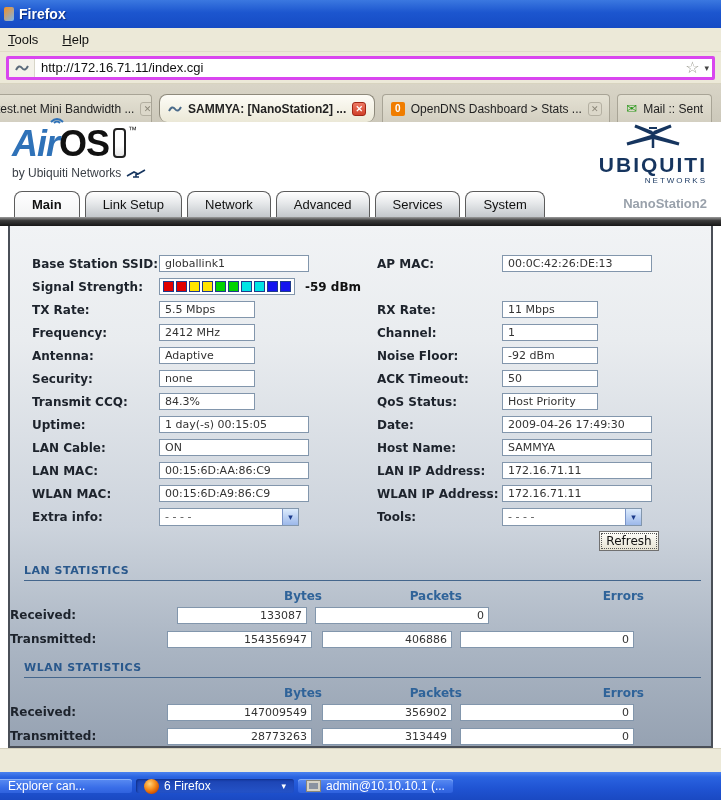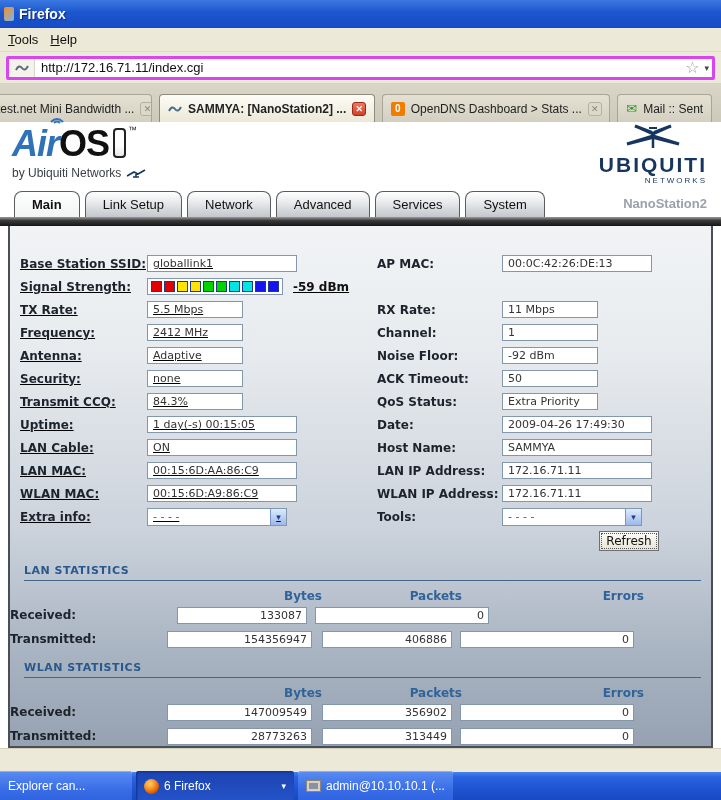--- a/index.html
+++ b/index.html
@@ -5,36 +5,36 @@
   * { box-sizing: border-box; margin: 0; padding: 0; }
   html,body { width: 721px; height: 800px; overflow: hidden; }
   body { font-family: "Liberation Sans", sans-serif; background: #fff; position: relative; }
 
   
   .titlebar { height: 28px; background: linear-gradient(180deg,#3b78e0 0%,#1c56cf 45%,#164bc4 100%);
     display: flex; align-items: center; padding-left: 4px; }
   .app-icon { width: 10px; height: 14px; background: linear-gradient(135deg,#f78f1e,#7ab6f0); border-radius: 2px; margin-right: 5px; }
   .titlebar .title { color: #fff; font-weight: bold; font-size: 14px; text-shadow: 1px 1px 1px #0a2a7a; }
 
-  .menubar { height: 24px; background: #ece9d8; border-bottom: 1px solid #e0dcc8; display: flex; align-items: center; padding-left: 8px; gap: 12px; font-size: 13px; color: #111; }
+  .menubar { height: 24px; background: #ece9d8; border-bottom: 1px solid #e0dcc8; display: flex; align-items: center; padding-left: 8px; gap: 24px; font-size: 13px; color: #111; }
   .menu-item { cursor: default; }
 
   .urlrow { height: 32px; background: #ece9d8; display: flex; align-items: center; padding: 0 6px; border-bottom: 1px solid #d8d4c0; }
   .urlfield { flex: 1; height: 24px; background: #fff; border: 3px solid #d946ef; border-radius: 2px; display: flex; align-items: center; overflow: hidden; }
   .fav-slot { width: 26px; height: 100%; background: #f4f2ea; border-right: 1px solid #d8d6c8; display: flex; align-items: center; justify-content: center; }
   .urltext { flex: 1; font-size: 13px; color: #111; padding-left: 6px; }
   .urlstar { color: #9a9a8e; font-size: 16px; padding: 0 4px; }
   .urlarrow { color: #444; font-size: 9px; padding: 0 3px 0 1px; }
 
   .tabstrip { height: 38px; background: linear-gradient(180deg,#d9d5c7,#ccc8ba); display: flex; align-items: flex-end; padding: 0 2px; }
   .btab { height: 28px; display: flex; align-items: center; gap: 6px; padding: 0 8px; margin-right: 7px;
     border: 1px solid #a8a496; border-bottom: none; border-radius: 4px 4px 0 0;
     background: linear-gradient(180deg,#e4e1d3,#d3cfc1); font-size: 12px; color: #222; white-space: nowrap; overflow: hidden; }
   .btab.cut { margin-left: -14px; max-width: 164px; }
-  .btab.active { background: linear-gradient(180deg,#fdfcf6,#ebe8d7); border-color: #8e8a7c; font-weight: bold; }
+  .btab.active { background: linear-gradient(180deg,#fdfcf6,#ebe8d7); border-color: #8e8a7c; font-weight: bold; border-radius: 8px; }
   .tab-close { width: 14px; height: 14px; flex: none; border-radius: 3px; font-size: 9px; line-height: 12px; text-align: center;
     background: #dcd8ca; border: 1px solid #b4b0a2; color: #8a8678; }
   .tab-close.red { background: linear-gradient(180deg,#ee7a64,#d0402a); border: 1px solid #a02616; color: #fff; font-weight: bold; }
   .ic-opendns { background: #f07d00; color: #fff; font-weight: bold; width: 14px; height: 14px; border-radius: 2px;
     display: inline-flex; align-items: center; justify-content: center; font-size: 10px; flex: none; }
   .ic-mail { color: #2e9a1e; font-size: 13px; flex: none; }
   .tab-ic { display: inline-flex; flex: none; }
 
   
   .page { background: #fff; }
@@ -61,21 +61,21 @@
   .product-name { position: absolute; right: 14px; bottom: 6px; font-size: 13px; font-weight: bold; color: #99a1ab; }
 
   .darkbar { height: 9px; background: linear-gradient(180deg,#9c9c9c,#3a3a3a 40%,#161616); }
 
   .panel { margin: 0 8px; height: 522px; border: 2px solid #4a4f57; border-top: none;
     background: linear-gradient(180deg,#f1f3f5 0%,#e9ecef 22%,#ccd3dc 58%,#a9b4c2 82%,#96a2b2 100%);
     font-family: "DejaVu Sans", sans-serif; padding-top: 26px; }
 
   .frow { display: flex; height: 23px; align-items: center; }
   .fcell { display: flex; align-items: center; }
-  .fcell.left { width: 352px; padding-left: 10px; flex: none; text-decoration: underline; }
+  .fcell.left { width: 352px; padding-left: 22px; flex: none; }
   .fcell.right { flex: 1; padding-left: 15px; }
   .flabel { font-size: 12px; font-weight: bold; color: #1d232c; flex: none; }
   .fcell.left .flabel { width: 127px; }
   .fcell.right .flabel { width: 125px; }
   .fbox { height: 17px; background: #fff; border: 1px solid #8296ac; font-size: 11px; color: #333;
     padding: 1px 0 0 5px; overflow: hidden; white-space: nowrap; }
   .size-l { width: 150px; } .size-m { width: 96px; }
   .fselect { width: 140px; height: 18px; background: #fff; border: 1px solid #8296ac; display: flex; align-items: center; font-size: 11px; color: #555; }
   .selval { flex: 1; padding-left: 5px; }
   .selbtn { width: 16px; height: 16px; flex: none; display: flex; align-items: center; justify-content: center;
@@ -97,21 +97,21 @@
   .slabel { width: 157px; flex: none; font-size: 12px; font-weight: bold; color: #1d232c; }
   .sbox { height: 17px; background: #fff; border: 1px solid #8296ac; font-size: 11px; color: #333;
     text-align: right; padding: 1px 4px 0 0; }
   .cb { width: 145px; } .cp { width: 130px; margin-left: 10px; } .ce { width: 174px; margin-left: 8px; }
 
   .statusstrip { height: 24px; background: #ece9d8; border-top: 1px solid #d4d0bc; }
 
   
   .taskbar { height: 28px; background: linear-gradient(180deg,#4a82f0 0%,#2a63e0 18%,#1f53d2 60%,#1a49c2 100%);
     display: flex; align-items: center; gap: 4px; padding-right: 6px; }
-  .tbtn { height: 30px; display: flex; align-items: center; gap: 5px; padding: 0 8px; border-radius: 3px;
+  .tbtn { height: 14px; display: flex; align-items: center; gap: 5px; padding: 0 8px; border-radius: 3px;
     background: linear-gradient(180deg,#5a8cf2,#3a6ee8 60%,#2f62de); box-shadow: inset 0 1px 0 #8ab0f8;
     color: #fff; font-size: 12px; white-space: nowrap; text-align: center; }
   .tbtn.cut { border-radius: 0 3px 3px 0; margin-left: 0; width: 132px; }
   .tbtn.pressed { background: linear-gradient(180deg,#1c43b2,#2453c8); box-shadow: inset 1px 1px 2px #10308a; width: 158px; }
   .tb-arrow { margin-left: auto; font-size: 9px; }
   .ic-ff { width: 15px; height: 15px; border-radius: 50%; flex: none;
     background: radial-gradient(circle at 38% 32%, #ffd27a 0%, #f78f1e 40%, #d35400 72%, #8a3300 100%); }
   .ic-term { width: 15px; height: 12px; flex: none; background: #d6d2c6; border: 1px solid #8a8678; position: relative; }
   .ic-term::after { content: ""; position: absolute; left: 2px; top: 2px; right: 2px; bottom: 2px; background: #8a92a0; }
 </style>
@@ -290,21 +290,21 @@
             <span class="fbox size-m">50</span>
           </div>
         </div>
         <div class="frow">
           <div class="fcell left">
             <span class="flabel">Transmit CCQ:</span>
             <span class="fbox size-m">84.3%</span>
           </div>
           <div class="fcell right">
             <span class="flabel">QoS Status:</span>
-            <span class="fbox size-m">Extra Priority</span>
+            <span class="fbox size-m">Host Priority</span>
           </div>
         </div>
         <div class="frow">
           <div class="fcell left">
             <span class="flabel">Uptime:</span>
             <span class="fbox size-l">1 day(-s) 00:15:05</span>
           </div>
           <div class="fcell right">
             <span class="flabel">Date:</span>
             <span class="fbox size-l">2009-04-26 17:49:30</span>

